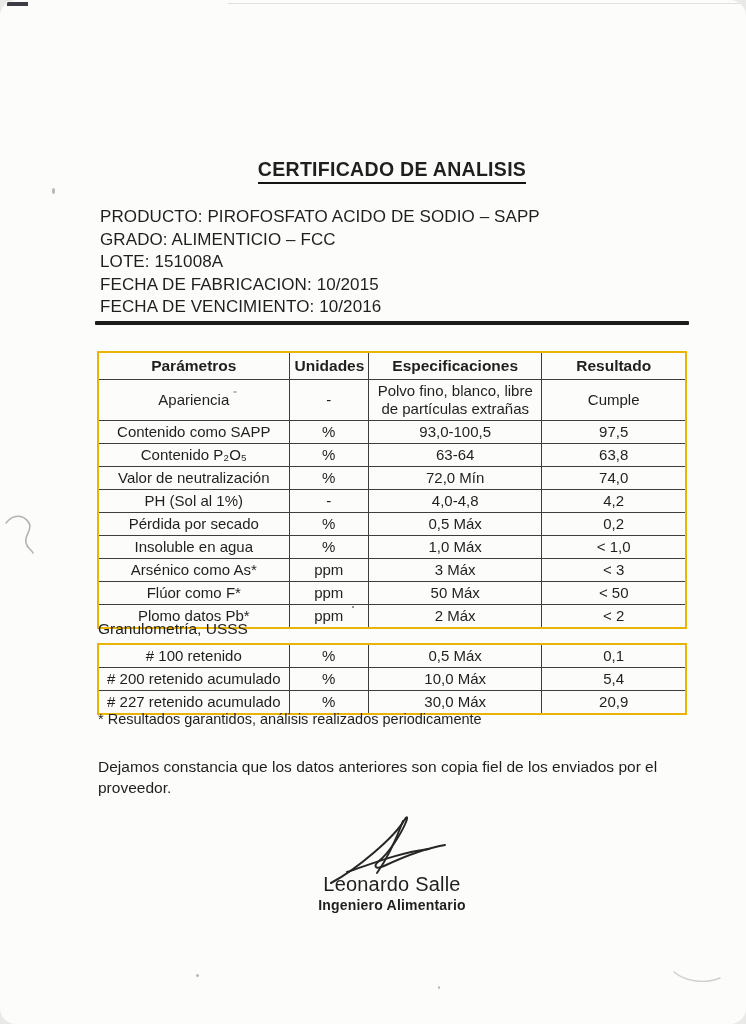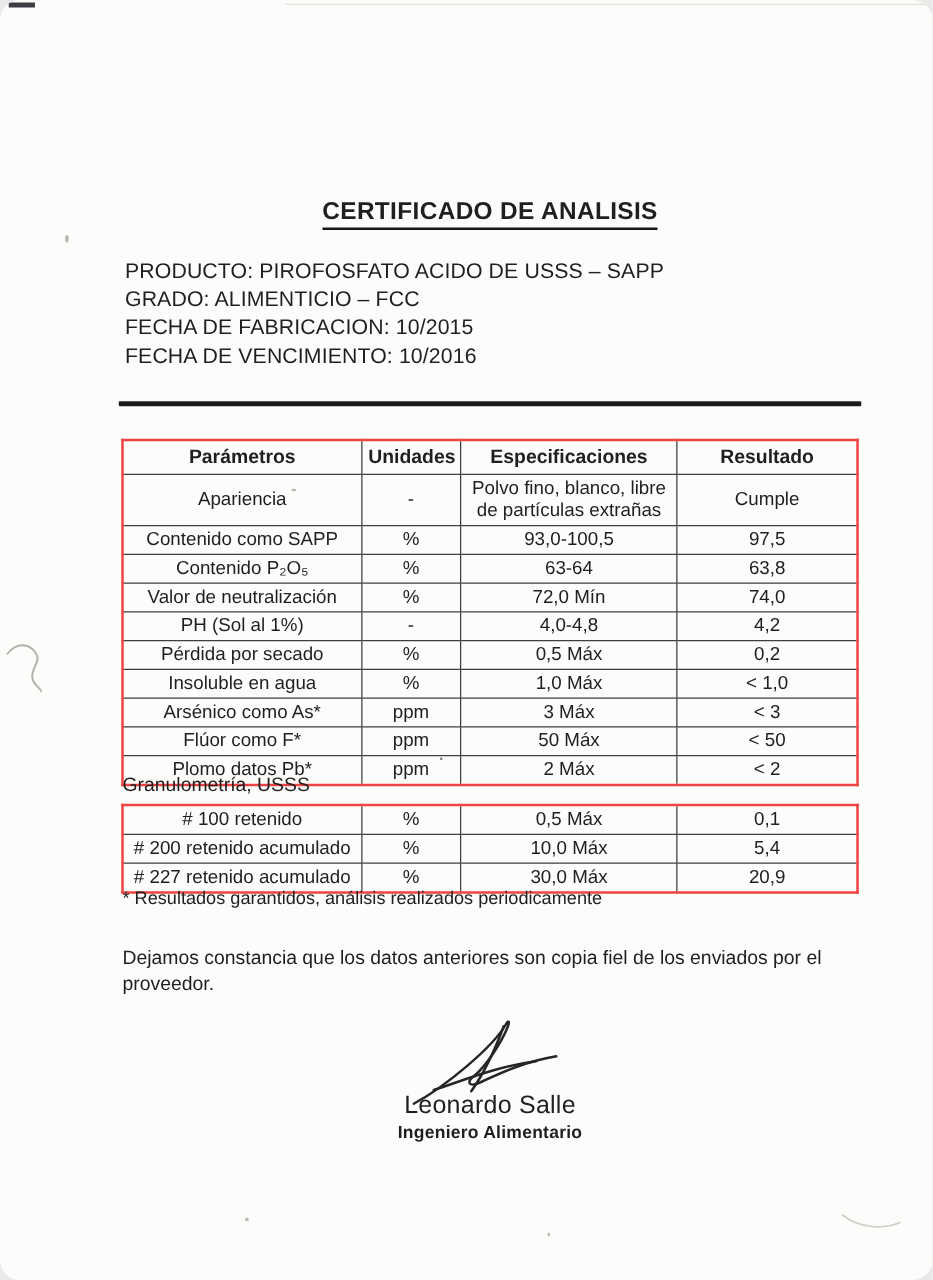--- a/index.html
+++ b/index.html
@@ -34,21 +34,21 @@
   table { border-collapse:collapse; width:590px; table-layout:fixed; background:transparent; }
   .results-table { position:absolute; top:351px; left:0; }
   .gran-table { position:absolute; top:643px; left:0; }
   th, td {
     border:1.5px solid #3e3e3e;
     text-align:center; vertical-align:middle;
     padding:1px 5px;
     font-size:15px; line-height:18px;
     overflow:hidden;
   }
-  .results-table, .gran-table { border:2px solid #ef4444; }
+  .results-table, .gran-table { border:2px solid #eab308; }
   th { font-weight:bold; font-size:15.5px; height:24px; }
   tr.row-std td { height:20px; }
   tr.row-tall td { height:38px; }
   .col-param { width:32.5%; }
   .col-unit  { width:13.5%; }
   .col-spec  { width:29.5%; }
   .col-res   { width:24.5%; }
 
   
   .gran-label { position:absolute; top:620px; left:1px; font-size:15.5px; }
@@ -92,22 +92,23 @@
     <path d="M2,4 C14,14 34,16 48,10" fill="none" stroke="#cfcfca" stroke-width="1.4" stroke-linecap="round"></path>
   </svg>
 
   <div class="content">
 
     <div class="title-wrap">
       <span class="doc-title">CERTIFICADO DE ANALISIS</span>
     </div>
 
     <div class="info-block">
-      <div class="info-line">PRODUCTO: PIROFOSFATO ACIDO DE USSS – SAPP</div>
+      <div class="info-line">PRODUCTO: PIROFOSFATO ACIDO DE SODIO – SAPP</div>
       <div class="info-line">GRADO: ALIMENTICIO – FCC</div>
+      <div class="info-line">LOTE: 151008A</div>
       <div class="info-line">FECHA DE FABRICACION: 10/2015</div>
       <div class="info-line">FECHA DE VENCIMIENTO: 10/2016</div>
     </div>
 
     <div class="thick-rule"></div>
 
     <table class="results-table">
       <colgroup>
         <col class="col-param">
           <col class="col-unit">

